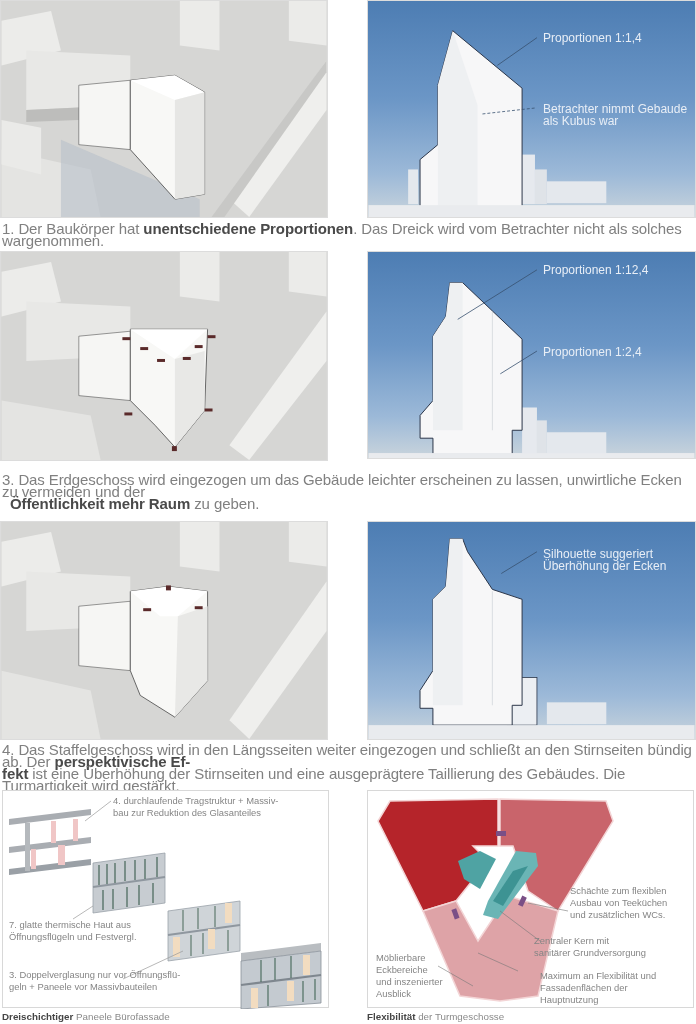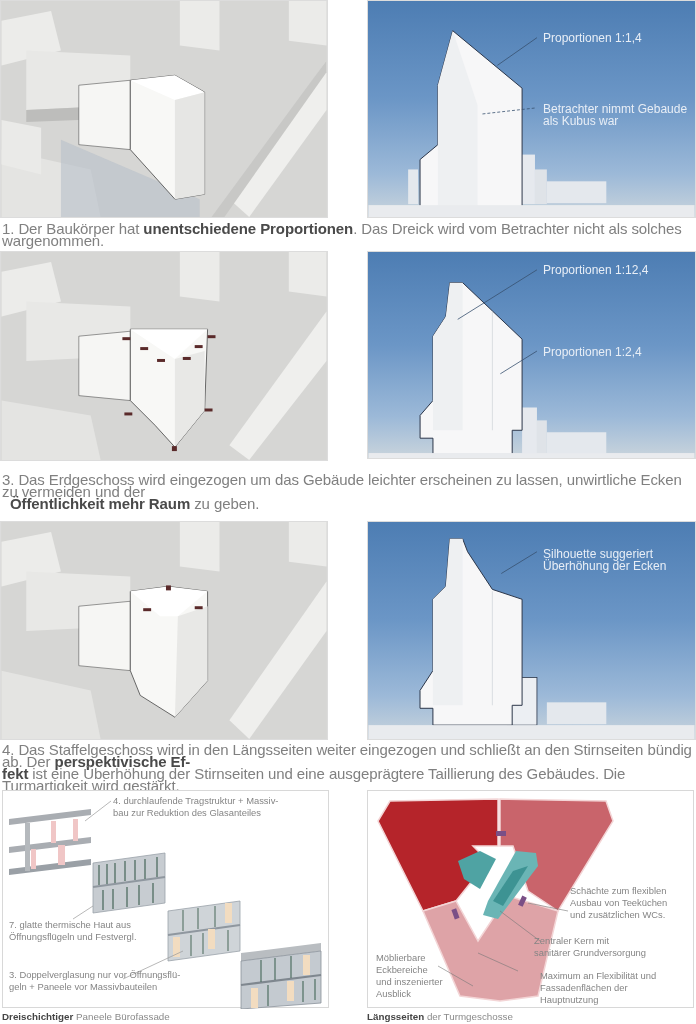--- a/index.html
+++ b/index.html
@@ -249,14 +249,14 @@
 sanitärer Grundversorgung</div>
   <div class="dlabel" style="left:172px;top:179px;">Maximum an Flexibilität und
 Fassadenflächen der
 Hauptnutzung</div>
   <div class="dlabel" style="left:8px;top:161px;">Möblierbare
 Eckbereiche
 und inszenierter
 Ausblick</div>
 </div>
 <div class="foot" style="left:367px;">
-  <b>Längsseiten</b><span> der Turmgeschosse</span>
+  <b>Flexibilität</b><span> der Turmgeschosse</span>
 </div>
 
 </body></html>

